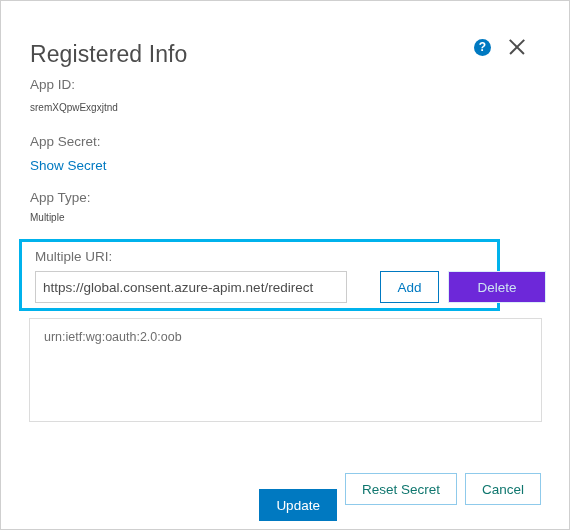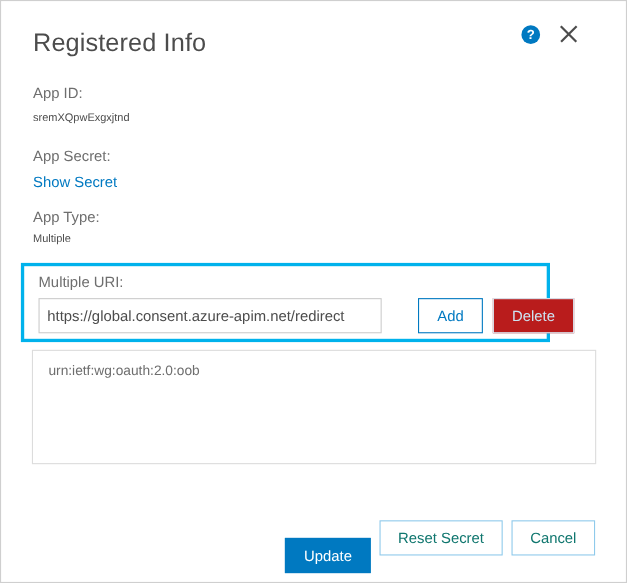--- a/index.html
+++ b/index.html
@@ -21,21 +21,21 @@
     height: 530px;
     background: #ffffff;
     border: 1px solid #cfcfcf;
     overflow: hidden;
   }
 
   
   .dialog-header {
     position: absolute;
     left: 0;
-    top: 0;
+    top: 16px;
     width: 546px;
     height: 62px;
   }
   .dialog-title {
     position: absolute;
     left: 29px;
     top: 24px;
     font-size: 23px;
     font-weight: 400;
     color: #4c4c4c;
@@ -161,23 +161,23 @@
     border: 1px solid #0079c1;
     color: #0079c1;
     font-family: "Liberation Sans", sans-serif;
     font-size: 13.5px;
     cursor: pointer;
     padding: 0;
     margin-left: 24px;
   }
   .btn-delete {
     box-sizing: border-box;
-    width: 74px;
-    height: 32px;
-    background: #b91c1c;
+    width: 98px;
+    height: 32px;
+    background: #6d28d9;
     border: 1px solid #dbeef9;
     color: #cde3f2;
     font-family: "Liberation Sans", sans-serif;
     font-size: 13.5px;
     cursor: default;
     padding: 0;
   }
 
   
   .uri-listbox {

